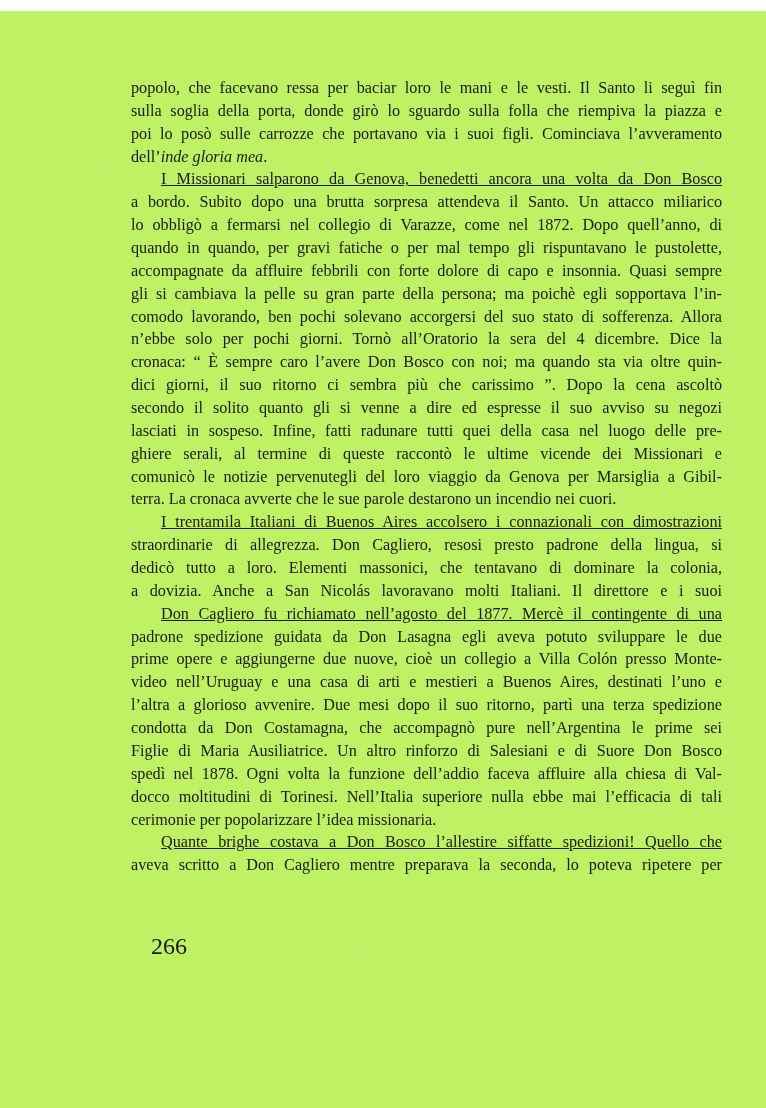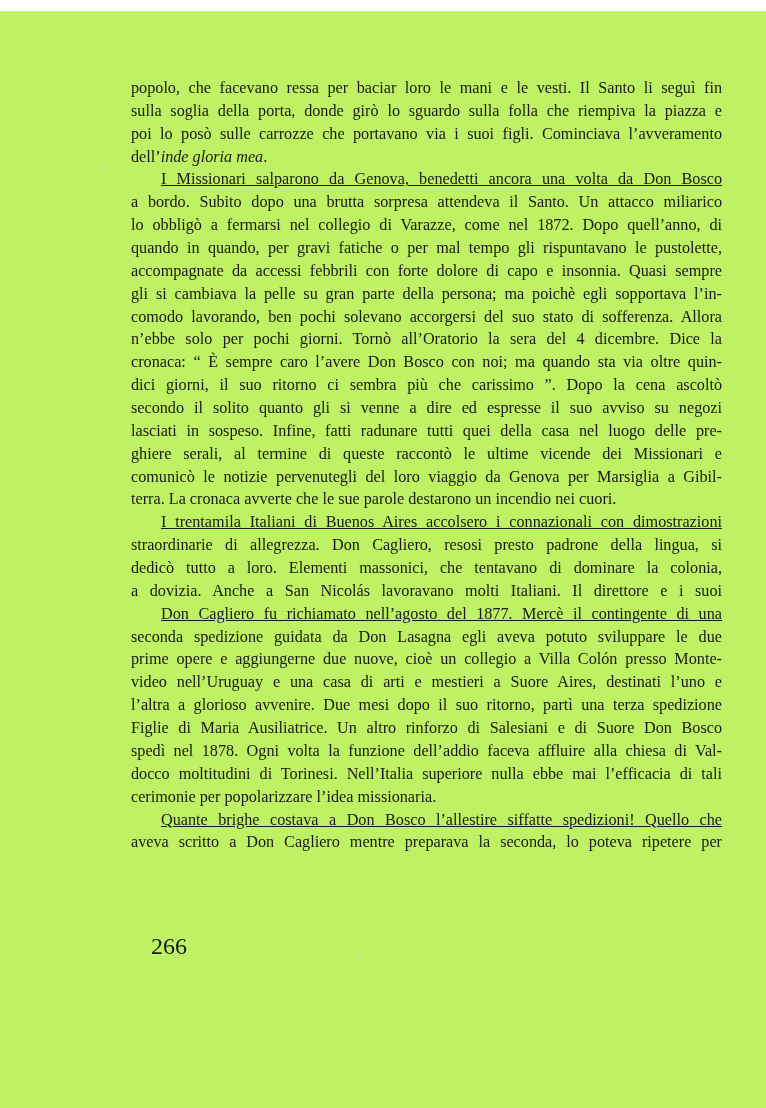--- a/index.html
+++ b/index.html
@@ -44,40 +44,41 @@
 <div class="page">
   <div class="text-block">
     <span class="line">popolo, che facevano ressa per baciar loro le mani e le vesti. Il Santo li seguì fin</span>
     <span class="line">sulla soglia della porta, donde girò lo sguardo sulla folla che riempiva la piazza e</span>
     <span class="line">poi lo posò sulle carrozze che portavano via i suoi figli. Cominciava l’avveramento</span>
     <span class="line last"><span>dell’</span><i>inde gloria mea</i><span>.</span></span>
     <span class="line indent">I Missionari salparono da Genova, benedetti ancora una volta da Don Bosco</span>
     <span class="line">a bordo. Subito dopo una brutta sorpresa attendeva il Santo. Un attacco miliarico</span>
     <span class="line">lo obbligò a fermarsi nel collegio di Varazze, come nel 1872. Dopo quell’anno, di</span>
     <span class="line">quando in quando, per gravi fatiche o per mal tempo gli rispuntavano le pustolette,</span>
-    <span class="line">accompagnate da accessi febbrili con forte dolore di capo e insonnia. Quasi sempre</span>
+    <span class="line">accompagnate da affluire febbrili con forte dolore di capo e insonnia. Quasi sempre</span>
     <span class="line">gli si cambiava la pelle su gran parte della persona; ma poichè egli sopportava l’in-</span>
     <span class="line">comodo lavorando, ben pochi solevano accorgersi del suo stato di sofferenza. Allora</span>
     <span class="line">n’ebbe solo per pochi giorni. Tornò all’Oratorio la sera del 4 dicembre. Dice la</span>
     <span class="line">cronaca: “ È sempre caro l’avere Don Bosco con noi; ma quando sta via oltre quin-</span>
     <span class="line">dici giorni, il suo ritorno ci sembra più che carissimo ”. Dopo la cena ascoltò</span>
     <span class="line">secondo il solito quanto gli si venne a dire ed espresse il suo avviso su negozi</span>
     <span class="line">lasciati in sospeso. Infine, fatti radunare tutti quei della casa nel luogo delle pre-</span>
     <span class="line">ghiere serali, al termine di queste raccontò le ultime vicende dei Missionari e</span>
     <span class="line">comunicò le notizie pervenutegli del loro viaggio da Genova per Marsiglia a Gibil-</span>
     <span class="line last">terra. La cronaca avverte che le sue parole destarono un incendio nei cuori.</span>
     <span class="line indent">I trentamila Italiani di Buenos Aires accolsero i connazionali con dimostrazioni</span>
     <span class="line">straordinarie di allegrezza. Don Cagliero, resosi presto padrone della lingua, si</span>
     <span class="line">dedicò tutto a loro. Elementi massonici, che tentavano di dominare la colonia,</span>
     <span class="line">a dovizia. Anche a San Nicolás lavoravano molti Italiani. Il direttore e i suoi</span>
     <span class="line indent">Don Cagliero fu richiamato nell’agosto del 1877. Mercè il contingente di una</span>
-    <span class="line">seconda spedizione guidata da Don Lasagna egli aveva potuto sviluppare le due</span>
+    <span class="line">padrone spedizione guidata da Don Lasagna egli aveva potuto sviluppare le due</span>
     <span class="line">prime opere e aggiungerne due nuove, cioè un collegio a Villa Colón presso Monte-</span>
-    <span class="line">video nell’Uruguay e una casa di arti e mestieri a Suore Aires, destinati l’uno e</span>
+    <span class="line">video nell’Uruguay e una casa di arti e mestieri a Buenos Aires, destinati l’uno e</span>
     <span class="line">l’altra a glorioso avvenire. Due mesi dopo il suo ritorno, partì una terza spedizione</span>
+    <span class="line">condotta da Don Costamagna, che accompagnò pure nell’Argentina le prime sei</span>
     <span class="line">Figlie di Maria Ausiliatrice. Un altro rinforzo di Salesiani e di Suore Don Bosco</span>
     <span class="line">spedì nel 1878. Ogni volta la funzione dell’addio faceva affluire alla chiesa di Val-</span>
     <span class="line">docco moltitudini di Torinesi. Nell’Italia superiore nulla ebbe mai l’efficacia di tali</span>
     <span class="line last">cerimonie per popolarizzare l’idea missionaria.</span>
     <span class="line indent">Quante brighe costava a Don Bosco l’allestire siffatte spedizioni! Quello che</span>
     <span class="line">aveva scritto a Don Cagliero mentre preparava la seconda, lo poteva ripetere per</span>
   </div>
 
   <div class="page-number">266</div>
 

